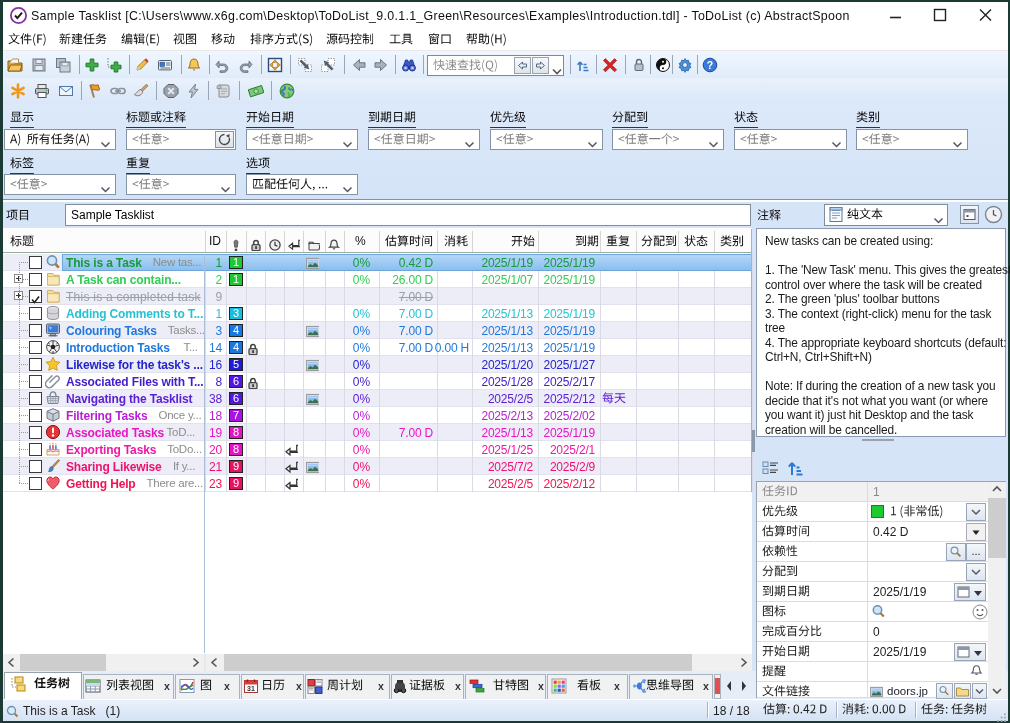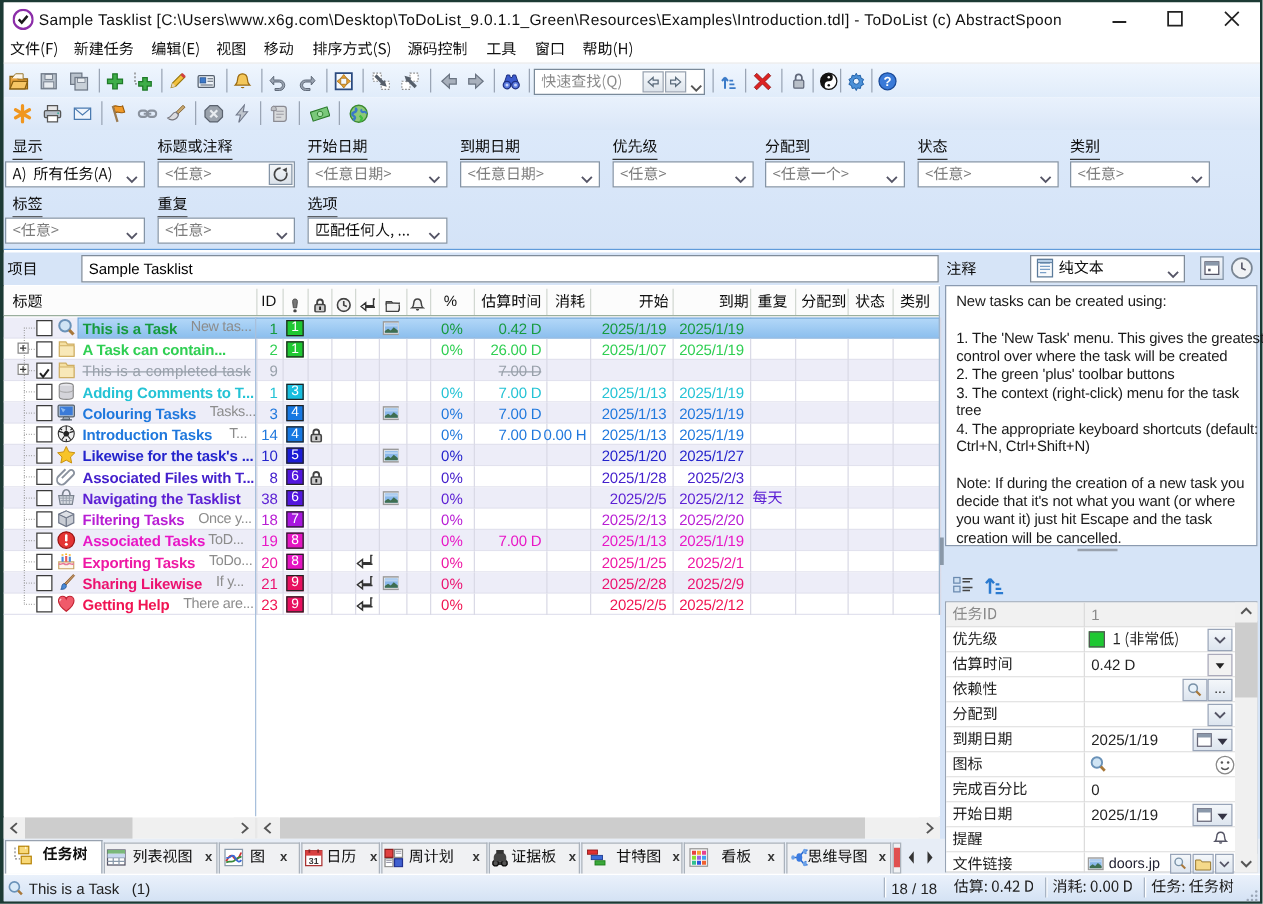--- a/index.html
+++ b/index.html
@@ -826,21 +826,21 @@
 <div class="a" style="left:765px;top:234px;font-size:11.9px;color:#1a1a1a;font-weight:normal;white-space:pre;letter-spacing:-0.12px">New tasks can be created using:</div>
 <div class="a" style="left:765px;top:263.0px;font-size:11.9px;color:#1a1a1a;font-weight:normal;white-space:pre;letter-spacing:-0.12px">1. The 'New Task' menu. This gives the greatest</div>
 <div class="a" style="left:765px;top:277.5px;font-size:11.9px;color:#1a1a1a;font-weight:normal;white-space:pre;letter-spacing:-0.12px">control over where the task will be created</div>
 <div class="a" style="left:765px;top:292.0px;font-size:11.9px;color:#1a1a1a;font-weight:normal;white-space:pre;letter-spacing:-0.12px">2. The green 'plus' toolbar buttons</div>
 <div class="a" style="left:765px;top:306.5px;font-size:11.9px;color:#1a1a1a;font-weight:normal;white-space:pre;letter-spacing:-0.12px">3. The context (right-click) menu for the task</div>
 <div class="a" style="left:765px;top:321.0px;font-size:11.9px;color:#1a1a1a;font-weight:normal;white-space:pre;letter-spacing:-0.12px">tree</div>
 <div class="a" style="left:765px;top:335.5px;font-size:11.9px;color:#1a1a1a;font-weight:normal;white-space:pre;letter-spacing:-0.12px">4. The appropriate keyboard shortcuts (default:</div>
 <div class="a" style="left:765px;top:350.0px;font-size:11.9px;color:#1a1a1a;font-weight:normal;white-space:pre;letter-spacing:-0.12px">Ctrl+N, Ctrl+Shift+N)</div>
 <div class="a" style="left:765px;top:379.0px;font-size:11.9px;color:#1a1a1a;font-weight:normal;white-space:pre;letter-spacing:-0.12px">Note: If during the creation of a new task you</div>
 <div class="a" style="left:765px;top:393.5px;font-size:11.9px;color:#1a1a1a;font-weight:normal;white-space:pre;letter-spacing:-0.12px">decide that it's not what you want (or where</div>
-<div class="a" style="left:765px;top:408.0px;font-size:11.9px;color:#1a1a1a;font-weight:normal;white-space:pre;letter-spacing:-0.12px">you want it) just hit Escape and the task</div>
+<div class="a" style="left:765px;top:408.0px;font-size:11.9px;color:#1a1a1a;font-weight:normal;white-space:pre;letter-spacing:-0.12px">you want it) just hit Desktop and the task</div>
 <div class="a" style="left:765px;top:422.5px;font-size:11.9px;color:#1a1a1a;font-weight:normal;white-space:pre;letter-spacing:-0.12px">creation will be cancelled.</div>
 <div class="a" style="left:862px;top:439px;width:32px;height:2px;background:#9aa2ae"></div>
 <div class="a" style="left:762px;top:460px"><svg width="17" height="17" viewBox="0 0 17 17">
       <rect x="1" y="2" width="5" height="4.5" fill="#cfe0f2" stroke="#6a8ab0"></rect>
       <rect x="1" y="9" width="5" height="4.5" fill="#cfe0f2" stroke="#6a8ab0"></rect>
       <path d="M8 3h8M8 5.4h6M8 10h8M8 12.4h6" stroke="#444" stroke-width="1.2"></path>
     </svg></div>
 <div class="a" style="left:786px;top:458px"><svg width="18" height="20" viewBox="0 0 18 20">
       <path d="M6 17V5M6 5L2.8 8.6M6 5l3.2 3.6" stroke="#2a7ad0" stroke-width="2" fill="none"></path>
       <path d="M10.5 16.5h6M10.5 13h4.5M10.5 9.5h3" stroke="#2a7ad0" stroke-width="1.8"></path>
@@ -1229,21 +1229,21 @@
 <div class="a" style="left:636px;top:356px;width:1px;height:17px;background:#dadae6"></div>
 <div class="a" style="left:678px;top:356px;width:1px;height:17px;background:#dadae6"></div>
 <div class="a" style="left:714px;top:356px;width:1px;height:17px;background:#dadae6"></div>
 <div class="a" style="left:752px;top:356px;width:1px;height:17px;background:#dadae6"></div>
 <div class="a" style="left:19px;top:364px;width:9px;height:1px;background-image:linear-gradient(90deg,#999 1px,transparent 1px);background-size:2px 1px"></div>
 <div class="a" style="left:29px;top:358px;width:13px;height:13px;background:#fff;border:1.5px solid #3a3a3a"></div>
 <div class="a" style="left:45px;top:356px"><svg width="16" height="16" viewBox="0 0 16 16">
       <path d="M8 1.2l2.1 4.3 4.8.7-3.5 3.4.9 4.8L8 12.1l-4.3 2.3.9-4.8L1.1 6.2l4.8-.7z" fill="#f8c428" stroke="#c89010" stroke-width=".8"></path>
     </svg></div>
 <div class="a" style="left:66px;top:358px;width:137px;overflow:hidden;font-size:12px;letter-spacing:-0.15px;font-weight:bold;color:#2424cc;white-space:pre">Likewise for the task's ...</div>
-<div class="a" style="left:160px;top:358px;width:62px;font-size:12px;letter-spacing:-0.2px;color:#2424cc;text-align:right">10</div>
+<div class="a" style="left:160px;top:358px;width:62px;font-size:12px;letter-spacing:-0.2px;color:#2424cc;text-align:right">16</div>
 <div class="a" style="left:229px;top:358px;width:14px;height:13px;background:#1c1cd6;border:1px solid #222"></div>
 <div class="a" style="left:229px;top:358px;width:14px;font-size:11px;color:#fff;text-align:center">5</div>
 <div class="a" style="left:306px;top:358px"><svg width="13" height="13" viewBox="0 0 13 13">
       <g transform="scale(1.0833333333333333)">
         <rect x=".6" y="1.4" width="11.8" height="9.2" fill="#f4f4f4" stroke="#9a9a9a" stroke-width="1.1"></rect>
         <rect x="1.7" y="2.5" width="9.6" height="7" fill="#8ab8ea"></rect>
         <path d="M1.7 3.2h9.6v1.6H1.7z" fill="#b8d4f2"></path>
         <path d="M1.7 8.2l2.4-1.8 2 1.4 2.2-2.4 3 2.4v1.7H1.7z" fill="#3e6e50"></path>
       </g>
     </svg></div>
@@ -1280,21 +1280,21 @@
 <div class="a" style="left:229px;top:375px;width:14px;font-size:11px;color:#fff;text-align:center">6</div>
 <div class="a" style="left:247px;top:375px"><svg width="12" height="12" viewBox="0 0 12 12">
       <g transform="scale(1.0)">
         <rect x="2" y="5.6" width="8" height="6" rx="1.2" fill="#ccc" stroke="#444" stroke-width="1.3"></rect>
         <path d="M3.7 5.6V3.9a2.3 2.3 0 014.6 0v1.7" fill="none" stroke="#444" stroke-width="1.5"></path>
         <rect x="5.3" y="7.2" width="1.5" height="2.8" fill="#222"></rect>
       </g>
     </svg></div>
 <div class="a" style="left:344px;top:375px;width:35px;font-size:12px;color:#4420cc;text-align:center">0%</div>
 <div class="a" style="left:472px;top:375px;width:61px;font-size:12px;letter-spacing:-0.2px;color:#4420cc;text-align:right">2025/1/28</div>
-<div class="a" style="left:538px;top:375px;width:57px;font-size:12px;letter-spacing:-0.2px;color:#4420cc;text-align:right">2025/2/3</div>
+<div class="a" style="left:538px;top:375px;width:57px;font-size:12px;letter-spacing:-0.2px;color:#4420cc;text-align:right">2025/2/17</div>
 <div class="a" style="left:3px;top:390px;width:749px;height:17px;background:#ededf8"></div>
 <div class="a" style="left:3px;top:406px;width:749px;height:1px;background:#e2e2ee"></div>
 <div class="a" style="left:205px;top:390px;width:1px;height:17px;background:#dadae6"></div>
 <div class="a" style="left:226px;top:390px;width:1px;height:17px;background:#dadae6"></div>
 <div class="a" style="left:246px;top:390px;width:1px;height:17px;background:#dadae6"></div>
 <div class="a" style="left:265px;top:390px;width:1px;height:17px;background:#dadae6"></div>
 <div class="a" style="left:284px;top:390px;width:1px;height:17px;background:#dadae6"></div>
 <div class="a" style="left:303px;top:390px;width:1px;height:17px;background:#dadae6"></div>
 <div class="a" style="left:325px;top:390px;width:1px;height:17px;background:#dadae6"></div>
 <div class="a" style="left:344px;top:390px;width:1px;height:17px;background:#dadae6"></div>
@@ -1364,21 +1364,21 @@
       <path d="M2 4.4l6 2.8 6-2.8M8 7.2v7" fill="none" stroke="#70788a" stroke-width="1"></path>
       <path d="M8 1.8l6 2.6-6 2.8-6-2.8z" fill="#dde0e6" stroke="#70788a" stroke-width=".8"></path>
     </svg></div>
 <div class="a" style="left:66px;top:409px;width:137px;overflow:hidden;font-size:12px;letter-spacing:-0.15px;font-weight:bold;color:#b81ed4;white-space:pre">Filtering Tasks</div>
 <div class="a" style="left:158.5px;top:409px;font-size:11.5px;letter-spacing:-0.25px;color:#8c8c8c;white-space:pre">Once y...</div>
 <div class="a" style="left:160px;top:409px;width:62px;font-size:12px;letter-spacing:-0.2px;color:#b81ed4;text-align:right">18</div>
 <div class="a" style="left:229px;top:409px;width:14px;height:13px;background:#a816de;border:1px solid #222"></div>
 <div class="a" style="left:229px;top:409px;width:14px;font-size:11px;color:#fff;text-align:center">7</div>
 <div class="a" style="left:344px;top:409px;width:35px;font-size:12px;color:#b81ed4;text-align:center">0%</div>
 <div class="a" style="left:472px;top:409px;width:61px;font-size:12px;letter-spacing:-0.2px;color:#b81ed4;text-align:right">2025/2/13</div>
-<div class="a" style="left:538px;top:409px;width:57px;font-size:12px;letter-spacing:-0.2px;color:#b81ed4;text-align:right">2025/2/20</div>
+<div class="a" style="left:538px;top:409px;width:57px;font-size:12px;letter-spacing:-0.2px;color:#b81ed4;text-align:right">2025/2/02</div>
 <div class="a" style="left:3px;top:424px;width:749px;height:17px;background:#ededf8"></div>
 <div class="a" style="left:3px;top:440px;width:749px;height:1px;background:#e2e2ee"></div>
 <div class="a" style="left:205px;top:424px;width:1px;height:17px;background:#dadae6"></div>
 <div class="a" style="left:226px;top:424px;width:1px;height:17px;background:#dadae6"></div>
 <div class="a" style="left:246px;top:424px;width:1px;height:17px;background:#dadae6"></div>
 <div class="a" style="left:265px;top:424px;width:1px;height:17px;background:#dadae6"></div>
 <div class="a" style="left:284px;top:424px;width:1px;height:17px;background:#dadae6"></div>
 <div class="a" style="left:303px;top:424px;width:1px;height:17px;background:#dadae6"></div>
 <div class="a" style="left:325px;top:424px;width:1px;height:17px;background:#dadae6"></div>
 <div class="a" style="left:344px;top:424px;width:1px;height:17px;background:#dadae6"></div>
@@ -1486,21 +1486,21 @@
     </svg></div>
 <div class="a" style="left:306px;top:460px"><svg width="13" height="13" viewBox="0 0 13 13">
       <g transform="scale(1.0833333333333333)">
         <rect x=".6" y="1.4" width="11.8" height="9.2" fill="#f4f4f4" stroke="#9a9a9a" stroke-width="1.1"></rect>
         <rect x="1.7" y="2.5" width="9.6" height="7" fill="#8ab8ea"></rect>
         <path d="M1.7 3.2h9.6v1.6H1.7z" fill="#b8d4f2"></path>
         <path d="M1.7 8.2l2.4-1.8 2 1.4 2.2-2.4 3 2.4v1.7H1.7z" fill="#3e6e50"></path>
       </g>
     </svg></div>
 <div class="a" style="left:344px;top:460px;width:35px;font-size:12px;color:#ec1270;text-align:center">0%</div>
-<div class="a" style="left:472px;top:460px;width:61px;font-size:12px;letter-spacing:-0.2px;color:#ec1270;text-align:right">2025/2/28</div>
+<div class="a" style="left:472px;top:460px;width:61px;font-size:12px;letter-spacing:-0.2px;color:#ec1270;text-align:right">2025/7/2</div>
 <div class="a" style="left:538px;top:460px;width:57px;font-size:12px;letter-spacing:-0.2px;color:#ec1270;text-align:right">2025/2/9</div>
 <div class="a" style="left:3px;top:475px;width:749px;height:17px;background:#ffffff"></div>
 <div class="a" style="left:3px;top:491px;width:749px;height:1px;background:#e2e2ee"></div>
 <div class="a" style="left:205px;top:475px;width:1px;height:17px;background:#dadae6"></div>
 <div class="a" style="left:226px;top:475px;width:1px;height:17px;background:#dadae6"></div>
 <div class="a" style="left:246px;top:475px;width:1px;height:17px;background:#dadae6"></div>
 <div class="a" style="left:265px;top:475px;width:1px;height:17px;background:#dadae6"></div>
 <div class="a" style="left:284px;top:475px;width:1px;height:17px;background:#dadae6"></div>
 <div class="a" style="left:303px;top:475px;width:1px;height:17px;background:#dadae6"></div>
 <div class="a" style="left:325px;top:475px;width:1px;height:17px;background:#dadae6"></div>

